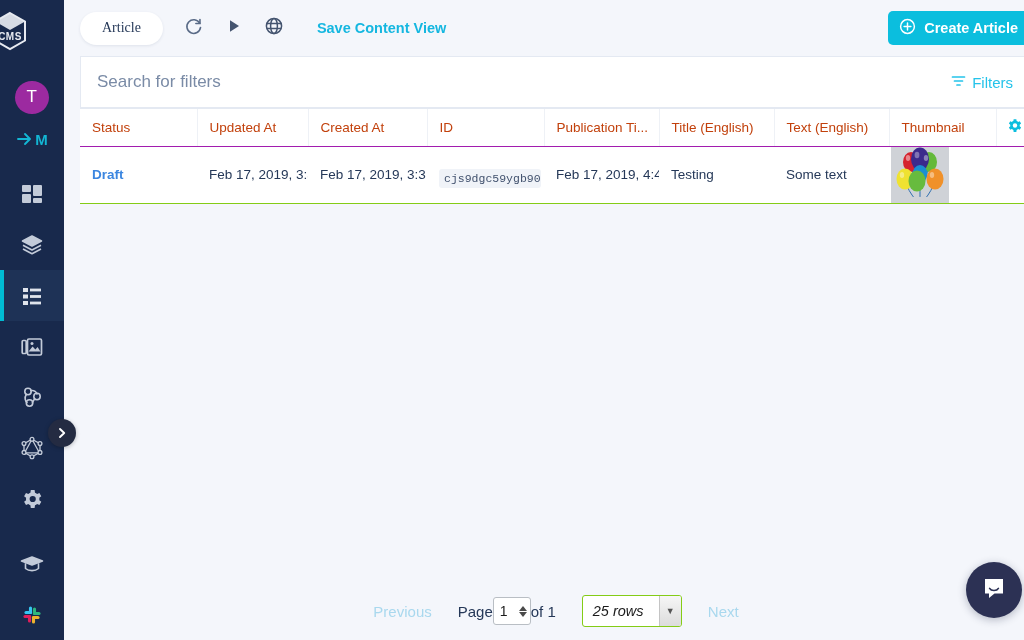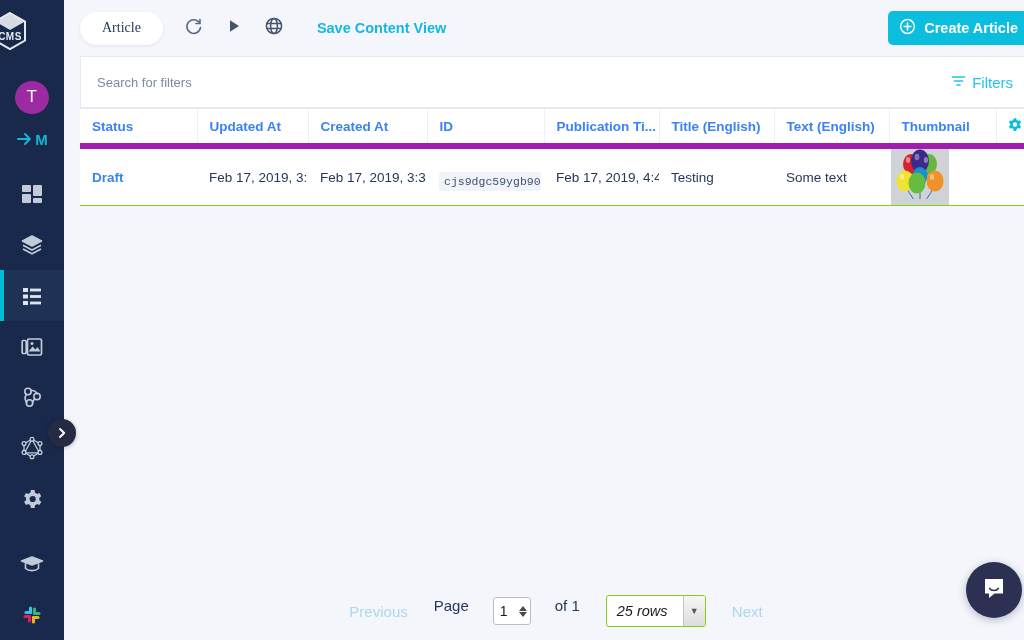--- a/index.html
+++ b/index.html
@@ -111,21 +111,21 @@
     height: 52px; flex: 0 0 52px;
     margin: 0 16px;
     background: #ffffff;
     border: 1px solid #e4e9f2;
     display: flex; align-items: center;
   }
   .searchbar input {
     flex: 1 1 auto; height: 100%;
     border: none; outline: none;
     padding: 0 16px;
-    font-size: 13px; color: #253858;
+    font-size: 17px; color: #253858;
     font-family: "Liberation Sans", sans-serif;
     background: transparent;
   }
   .searchbar input::placeholder { color: #7a8ba6; }
   .filters-btn {
     display: flex; align-items: center; gap: 6px;
     color: #25c3ea; font-size: 15px;
     padding: 0 18px 0 10px; height: 100%;
     cursor: pointer;
   }
@@ -133,24 +133,24 @@
   
   .table-wrap {
     background: #ffffff;
     margin: 0 16px;
     border-top: 1px solid #e4e9f2;
     flex: 0 0 auto;
   }
   table { border-collapse: collapse; width: 100%; table-layout: fixed; }
   thead th {
     height: 37px;
-    font-size: 13.5px; font-weight: 700; color: #3b82f6;
+    font-size: 13.5px; font-weight: 400; color: #c2410c;
     text-align: left;
     padding: 0 0 0 12px;
-    border-bottom: 6px solid #a21caf;
+    border-bottom: 1px solid #a21caf;
     border-right: 1px solid #eef1f6;
     background: #fff;
     white-space: nowrap; overflow: hidden;
     vertical-align: middle;
   }
   thead th:last-child { border-right: none; }
   thead th.gearcol { padding: 0; text-align: center; }
   tbody td {
     height: 57px;
     font-size: 13.5px; color: #253858;
@@ -181,21 +181,21 @@
   
   .pager {
     position: absolute; left: 0; right: 0; bottom: 0;
     height: 58px;
     display: flex; align-items: center; justify-content: center;
     gap: 26px;
     background: #f4f6fb;
     font-size: 15px; color: #253858;
   }
   .pg-link { color: #a9d8ee; cursor: pointer; }
-  .pg-group { display: flex; gap: 24px; }
+  .pg-group { display: flex; align-items: center; gap: 0; }
   .pg-num {
     width: 38px; height: 28px;
     border: 1px solid #b9bec4; border-radius: 3px;
     background: #fff;
     display: flex; align-items: center; justify-content: space-between;
     padding: 0 3px 0 6px;
     font-size: 14px; color: #1b1b1b;
   }
   .spinner { display: flex; flex-direction: column; gap: 1px; }
   .spinner span {

